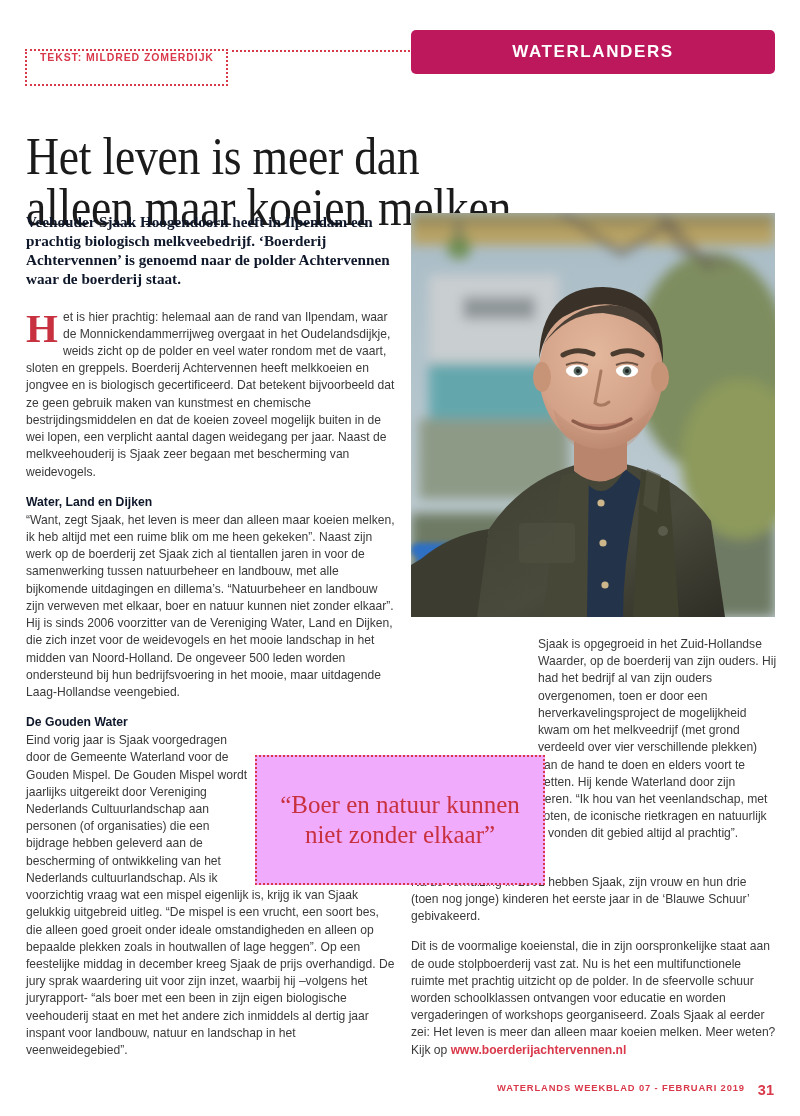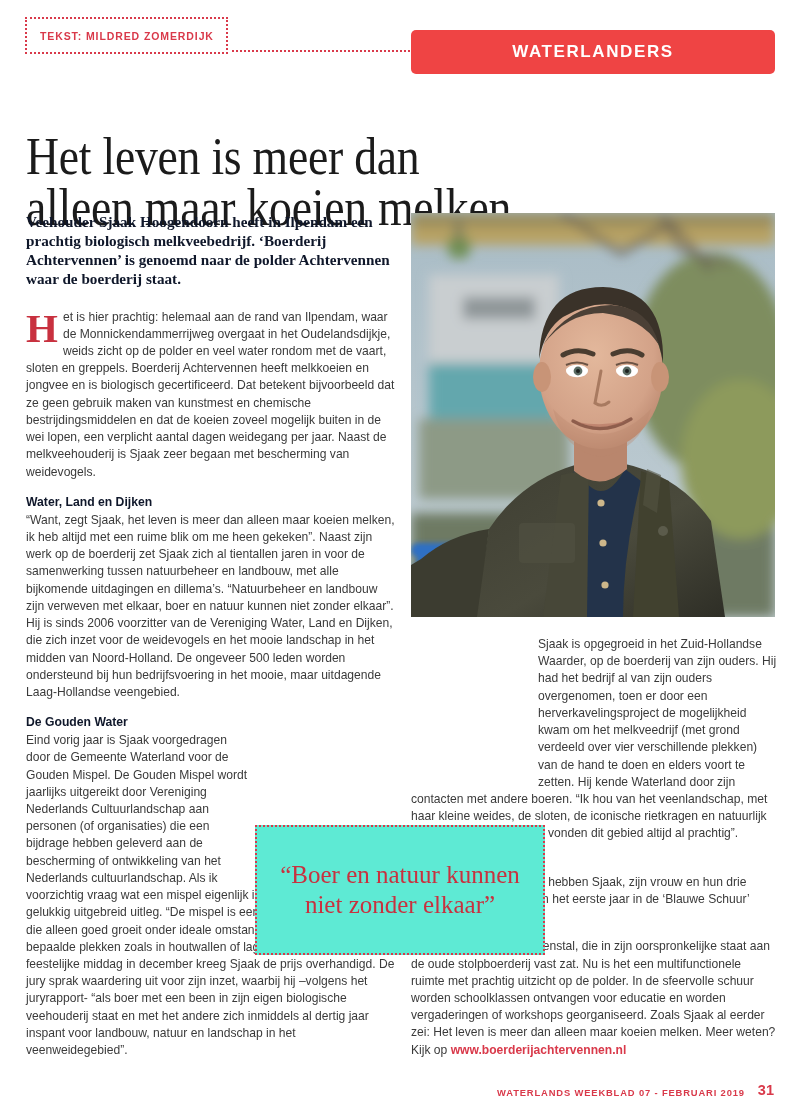--- a/index.html
+++ b/index.html
@@ -23,26 +23,26 @@
   
   .header-strip {
     position: absolute;
     left: 0; top: 0;
     width: 800px;
     height: 88px;
   }
   .author-tag {
     position: absolute;
     left: 25px;
-    top: 17px;
+    top: 49px;
     width: 203px;
     height: 37px;
     border: 2px dotted #d9394a;
     display: flex;
-    align-items: center;
+    align-items: flex-start;
     padding-left: 13px;
   }
   .author-tag-label {
     font-size: 10.5px;
     letter-spacing: 0.9px;
     font-weight: 700;
     color: #d9394a;
     font-family: "Liberation Sans", sans-serif;
     white-space: nowrap;
   }
@@ -53,21 +53,21 @@
     width: 182px;
     height: 0;
     border-top: 2px dotted #d9394a;
   }
   .section-banner {
     position: absolute;
     left: 411px;
     top: 30px;
     width: 364px;
     height: 44px;
-    background: #ef4444;
+    background: #be185d;
     border-radius: 5px;
     display: flex;
     align-items: center;
     justify-content: center;
   }
   .section-banner-label {
     color: #ffffff;
     font-size: 17px;
     font-weight: 700;
     letter-spacing: 1.6px;
@@ -154,25 +154,25 @@
     height: 404px;
     overflow: hidden;
     background: #7d8a8e;
   }
   .photo-svg { display: block; width: 100%; height: 100%; }
 
   
   .pullquote {
     position: absolute;
     left: 255px;
-    top: 825px;
+    top: 755px;
     width: 290px;
     height: 130px;
     border: 2px dotted #d9394a;
-    background: #5eead4;
+    background: #f0abfc;
     display: flex;
     align-items: center;
     justify-content: flex-start;
     text-align: center;
     z-index: 5;
   }
   .pullquote-text {
     font-family: "Liberation Serif", serif;
     font-size: 25px;
     line-height: 1.19;
@@ -201,21 +201,21 @@
   }
 
   
   .footer {
     position: absolute;
     left: 0;
     bottom: 18px;
     width: 800px;
     padding-right: 26px;
     display: flex;
-    align-items: flex-end;
+    align-items: flex-start;
     justify-content: flex-end;
     gap: 13px;
   }
   .footer-text {
     font-size: 9.4px;
     font-weight: 700;
     letter-spacing: 0.85px;
     color: #d9394a;
     font-family: "Liberation Sans", sans-serif;
   }

